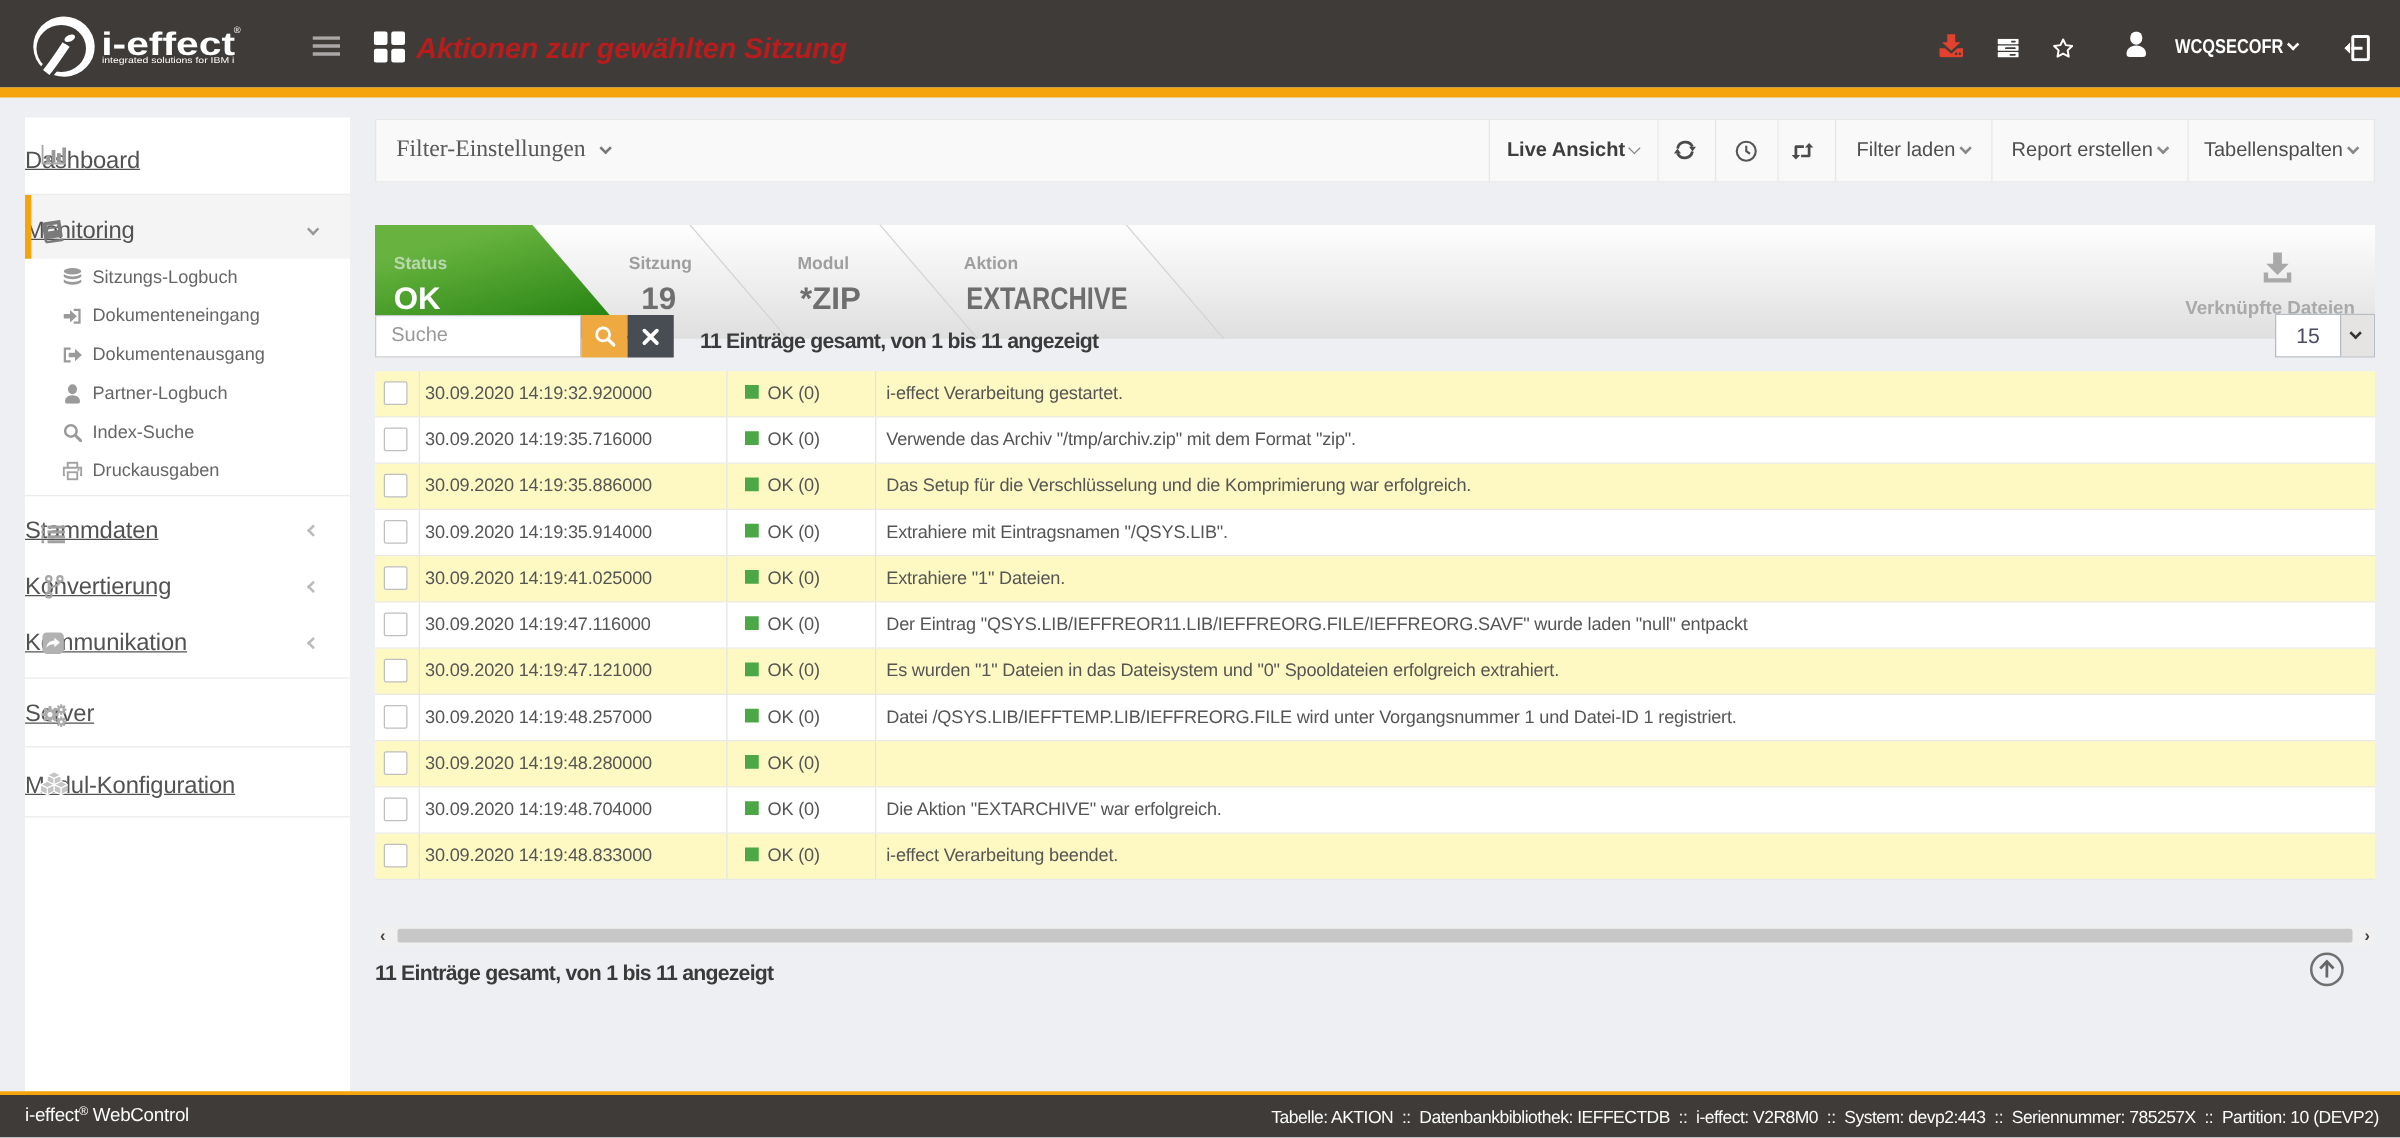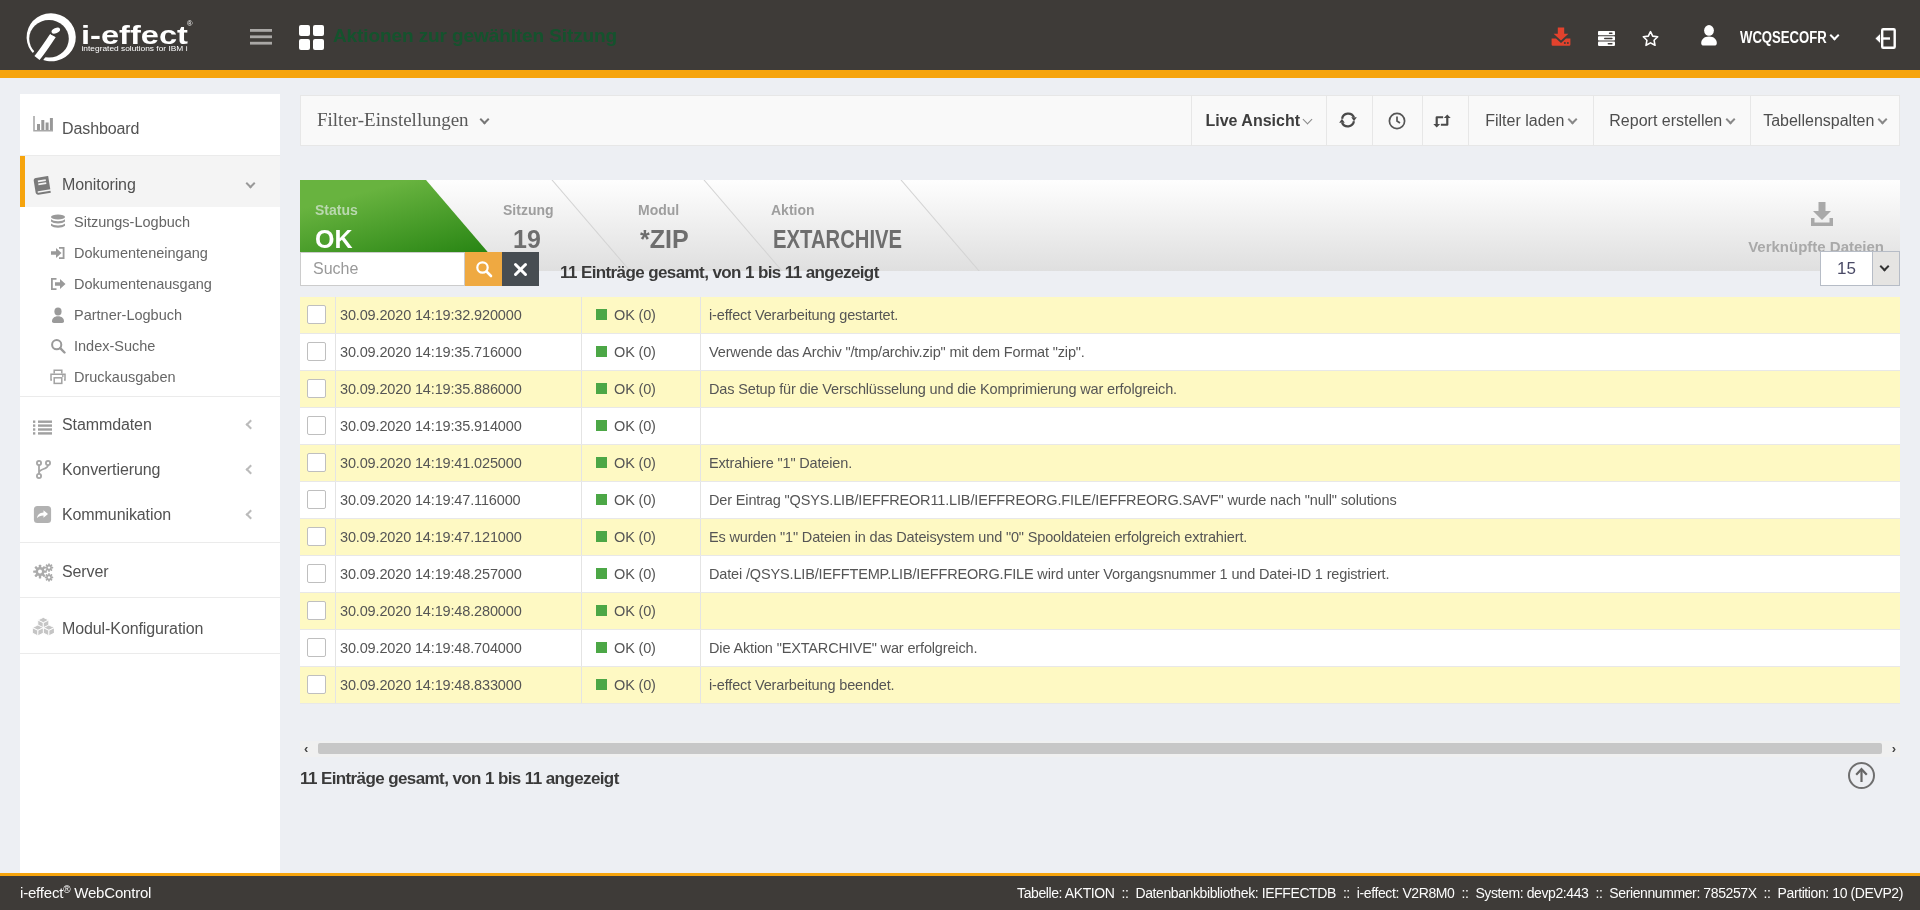--- a/index.html
+++ b/index.html
@@ -7,26 +7,26 @@
 body { font-family:"Liberation Sans", sans-serif; background:#edeff3; position:relative; }
 .abs { position:absolute; }
 
 
 .chd { display:inline-block; width:7px; height:7px; border-right:2px solid #888; border-bottom:2px solid #888; transform:rotate(45deg); vertical-align:3px; }
 .chl { display:inline-block; width:7px; height:7px; border-left:2px solid #bbb; border-bottom:2px solid #bbb; transform:rotate(45deg); }
 
 
 #hdr { position:absolute; left:0; top:0; width:1920px; height:70px; background:#3e3b38; }
 #orangebar { position:absolute; left:0; top:70px; width:1920px; height:8px; background:#f6a40d; }
-#pagetitle { position:absolute; left:333px; top:25px; font-size:19px; font-weight:bold; color:#14532d; letter-spacing:-0.1px; }
+#pagetitle { position:absolute; left:333px; top:25px; font-size:23px; font-weight:bold; color:#b91c1c; letter-spacing:-0.1px;font-style:italic; }
 #username { position:absolute; left:1740px; top:29px; font-size:16px; font-weight:bold; color:#fff; transform:scaleX(0.82); transform-origin:0 0; }
 
 
 #sidebar { position:absolute; left:20px; top:94px; width:260px; height:780px; background:#fff; }
-.sb-item { position:relative; height:45px; line-height:45px; font-size:16px; color:#525252; padding-left:42px; letter-spacing:-0.1px; }
+.sb-item { position:relative; height:45px; line-height:45px; font-size:19px; color:#525252; letter-spacing:-0.1px;text-decoration:underline; }
 .sb-ico { position:absolute; left:13px; top:13px; width:19px; height:19px; }
 .sb-chev { position:absolute; right:26px; top:19px; }
 .sb-sep { border-top:1px solid #ebebeb; }
 #sb-mon { background:#f4f4f4; height:52px; line-height:58px; }
 #sb-mon::before { content:""; position:absolute; left:0; top:0; width:5px; height:100%; background:#f6a40d; }
 .sb-sub { position:relative; height:31px; line-height:31px; font-size:14.5px; color:#666; padding-left:54px; }
 .sb-sub .sb-ico { left:30px; top:7px; width:16px; height:16px; }
 
 
 #toolbar { position:absolute; left:300px; top:95px; width:1600px; height:51px; background:#f9f9f9; border:1px solid #e7e7e7; }
@@ -401,38 +401,39 @@
       <div class="c3"><span class="okdot"></span>OK (0)</div>
       <div class="c4">Das Setup für die Verschlüsselung und die Komprimierung war erfolgreich.</div>
       <div class="colline" style="left:35px;"></div>
       <div class="colline" style="left:281px;"></div>
       <div class="colline" style="left:400px;"></div>
     </div>
     <div class="trow even">
       <div class="cb"></div>
       <div class="c2">30.09.2020 14:19:35.914000</div>
       <div class="c3"><span class="okdot"></span>OK (0)</div>
+      <div class="c4">Extrahiere mit Eintragsnamen "/QSYS.LIB".</div>
       <div class="colline" style="left:35px;"></div>
       <div class="colline" style="left:281px;"></div>
       <div class="colline" style="left:400px;"></div>
     </div>
     <div class="trow odd">
       <div class="cb"></div>
       <div class="c2">30.09.2020 14:19:41.025000</div>
       <div class="c3"><span class="okdot"></span>OK (0)</div>
       <div class="c4">Extrahiere "1" Dateien.</div>
       <div class="colline" style="left:35px;"></div>
       <div class="colline" style="left:281px;"></div>
       <div class="colline" style="left:400px;"></div>
     </div>
     <div class="trow even">
       <div class="cb"></div>
       <div class="c2">30.09.2020 14:19:47.116000</div>
       <div class="c3"><span class="okdot"></span>OK (0)</div>
-      <div class="c4">Der Eintrag "QSYS.LIB/IEFFREOR11.LIB/IEFFREORG.FILE/IEFFREORG.SAVF" wurde nach "null" solutions</div>
+      <div class="c4">Der Eintrag "QSYS.LIB/IEFFREOR11.LIB/IEFFREORG.FILE/IEFFREORG.SAVF" wurde laden "null" entpackt</div>
       <div class="colline" style="left:35px;"></div>
       <div class="colline" style="left:281px;"></div>
       <div class="colline" style="left:400px;"></div>
     </div>
     <div class="trow odd">
       <div class="cb"></div>
       <div class="c2">30.09.2020 14:19:47.121000</div>
       <div class="c3"><span class="okdot"></span>OK (0)</div>
       <div class="c4">Es wurden "1" Dateien in das Dateisystem und "0" Spooldateien erfolgreich extrahiert.</div>
       <div class="colline" style="left:35px;"></div>

